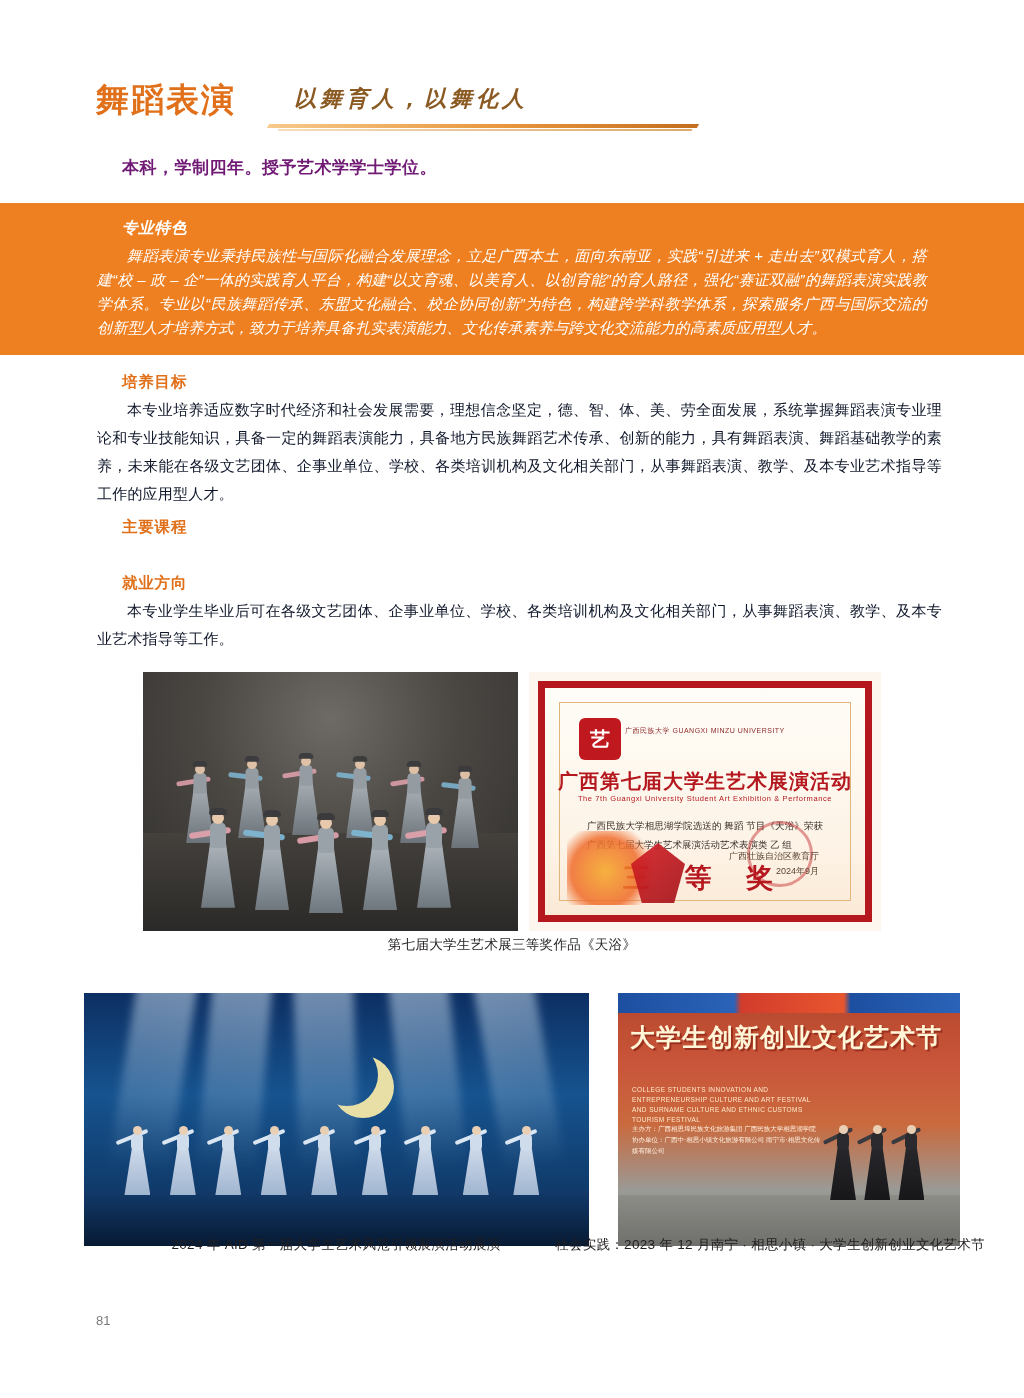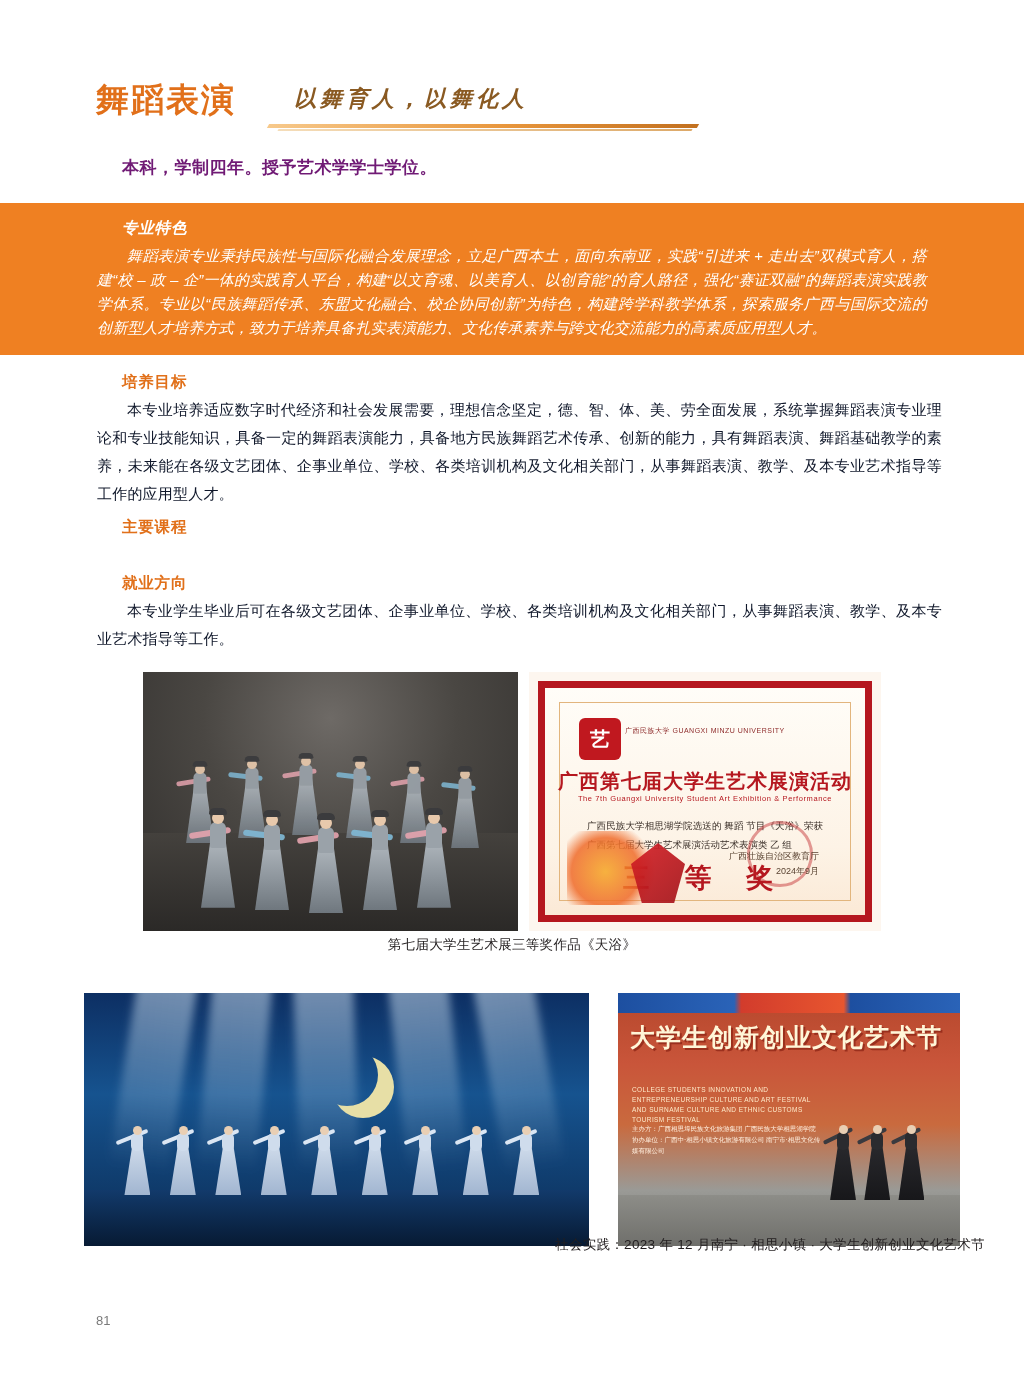--- a/index.html
+++ b/index.html
@@ -680,17 +680,18 @@
         <div class="f-head"></div>
       </div>
     <div class="p4-dancer" style="left:82%;">
         <div class="f-arm"></div>
         <div class="f-skirt"></div>
         <div class="f-torso"></div>
         <div class="f-head"></div>
       </div>
   </div>
 
+  <div class="cap" id="cap2">2024 年 AID 第一届大学生艺术风范引领展演活动展演</div>
   <div class="cap" id="cap3">社会实践：2023 年 12 月南宁 · 相思小镇 · 大学生创新创业文化艺术节</div>
 
   <div class="page-num">81</div>
 
 </div>
 
 </body></html>

